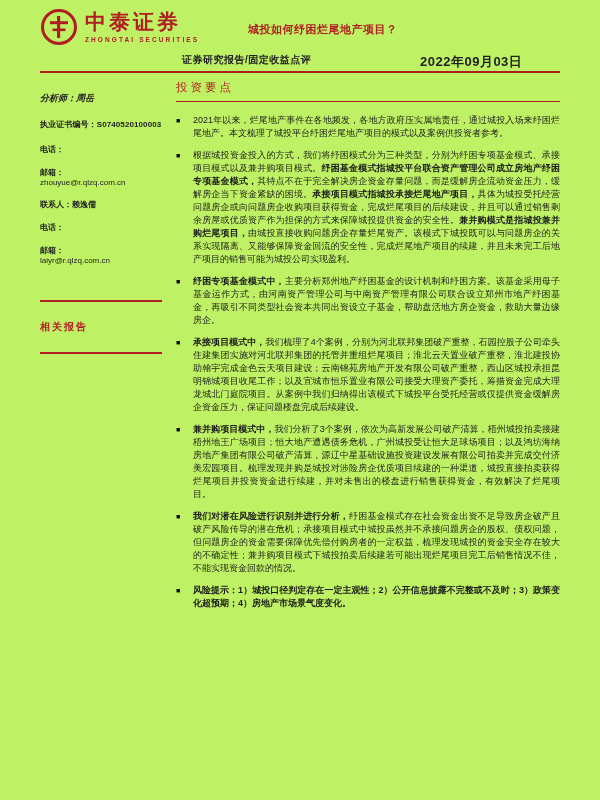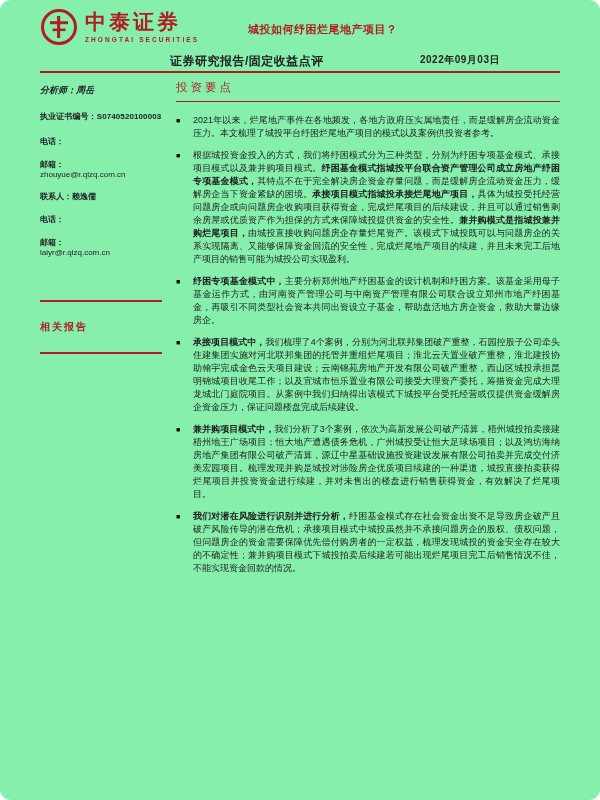--- a/index.html
+++ b/index.html
@@ -5,34 +5,34 @@
   * { margin:0; padding:0; box-sizing:border-box; }
   html,body { width:600px; height:800px; }
   body {
     background:#ffffff;
     font-family:"Liberation Sans","DejaVu Sans",sans-serif;
     color:#1c1c1c;
     position:relative;
     overflow:hidden;
   }
   :root { --accent:#b01e23; }
-  .page { position:absolute; inset:0; background:#86efac;border-radius:11px; }
+  .page { position:absolute; inset:0; background:#bef264; }
 
   
   .brand { position:absolute; left:40px; top:8px; display:flex; align-items:flex-start; gap:7px; }
   .logo { width:38px; height:38px; display:block; }
   .brand-cn { font-size:21px; font-weight:bold; color:var(--accent); letter-spacing:3px; line-height:1.1; margin-top:2px; }
   .brand-en { font-size:6.5px; font-weight:bold; color:var(--accent); letter-spacing:2.1px; margin-top:3px; }
   .report-title { position:absolute; left:248px; top:22px; font-size:11px; font-weight:bold; color:var(--accent); letter-spacing:0.5px; }
-  .meta-type { position:absolute; left:170px; top:53px; font-size:12px; font-weight:bold; color:#222; letter-spacing:0.5px; }
-  .meta-date { position:absolute; left:420px; top:53px; font-size:10px; font-weight:bold; color:#222; letter-spacing:0.5px; }
+  .meta-type { position:absolute; left:182px; top:53px; font-size:10px; font-weight:bold; color:#222; letter-spacing:0.5px; }
+  .meta-date { position:absolute; left:420px; top:53px; font-size:13px; font-weight:bold; color:#222; letter-spacing:0.5px; }
   .header-rule { position:absolute; left:40px; right:40px; top:71px; height:2px; background:var(--accent); }
 
   
-  .sidebar { position:absolute; left:40px; top:84px; width:122px; font-size:8px; color:#222; }
+  .sidebar { position:absolute; left:40px; top:92px; width:122px; font-size:8px; color:#222; }
   .sb-analyst { font-size:9px; font-weight:bold; font-style:italic; margin-bottom:14px; }
   .sb-cert { font-weight:bold; white-space:nowrap; margin-bottom:14px; letter-spacing:0.1px; }
   .sb-row { font-weight:bold; margin-bottom:12px; }
   .sb-email { font-weight:normal; word-break:break-all; }
   .sb-contact { font-weight:bold; margin-top:8px; margin-bottom:12px; }
   .related { position:absolute; left:40px; top:300px; width:122px;
              border-top:2px solid var(--accent); border-bottom:2px solid var(--accent);
              padding:18px 0; }
   .related-title { font-size:10px; font-weight:bold; color:var(--accent); letter-spacing:2px; }
 
@@ -93,21 +93,21 @@
 
   <div class="related">
     <div class="related-title">相关报告</div>
   </div>
 
   <div class="main">
     <div class="section-title">投资要点</div>
     <div class="bullets">
         <div class="bullet">
           <span class="marker">■</span>
-          <div class="bullet-text"><span>2021年以来，烂尾地产事件在各地频发，各地方政府压实属地责任，而是缓解房企流动资金压力。本文梳理了城投平台纾困烂尾地产项目的模式以及案例供投资者参考。</span></div>
+          <div class="bullet-text"><span>2021年以来，烂尾地产事件在各地频发，各地方政府压实属地责任，通过城投入场来纾困烂尾地产。本文梳理了城投平台纾困烂尾地产项目的模式以及案例供投资者参考。</span></div>
         </div>
         <div class="bullet">
           <span class="marker">■</span>
           <div class="bullet-text"><span>根据城投资金投入的方式，我们将纾困模式分为三种类型，分别为纾困专项基金模式、承接项目模式以及兼并购项目模式。</span><span class="b">纾困基金模式指城投平台联合资产管理公司成立房地产纾困专项基金模式，</span><span>其特点不在于完全解决房企资金存量问题，而是缓解房企流动资金压力，缓解房企当下资金紧缺的困境。</span><span class="b">承接项目模式指城投承接烂尾地产项目，</span><span>具体为城投受托经营问题房企或向问题房企收购项目获得资金，完成烂尾项目的后续建设，并且可以通过销售剩余房屋或优质资产作为担保的方式来保障城投提供资金的安全性。</span><span class="b">兼并购模式是指城投兼并购烂尾项目，</span><span>由城投直接收购问题房企存量烂尾资产。该模式下城投既可以与问题房企的关系实现隔离、又能够保障资金回流的安全性，完成烂尾地产项目的续建，并且未来完工后地产项目的销售可能为城投公司实现盈利。</span></div>
         </div>
         <div class="bullet">
           <span class="marker">■</span>
           <div class="bullet-text"><span class="b">纾困专项基金模式中，</span><span>主要分析郑州地产纾困基金的设计机制和纾困方案。该基金采用母子基金运作方式，由河南资产管理公司与中南资产管理有限公司联合设立郑州市地产纾困基金，再吸引不同类型社会资本共同出资设立子基金，帮助盘活地方房企资金，救助大量边缘房企。</span></div>
         </div>
         <div class="bullet">
@@ -115,17 +115,21 @@
           <div class="bullet-text"><span class="b">承接项目模式中，</span><span>我们梳理了4个案例，分别为河北联邦集团破产重整，石园控股子公司牵头住建集团实施对河北联邦集团的托管并重组烂尾项目；淮北云天置业破产重整，淮北建投协助翰宇完成金色云天项目建设；云南锦苑房地产开发有限公司破产重整，西山区城投承担昆明锦城项目收尾工作；以及宜城市恒乐置业有限公司接受大理资产委托，筹措资金完成大理龙城北门庭院项目。从案例中我们归纳得出该模式下城投平台受托经营或仅提供资金缓解房企资金压力，保证问题楼盘完成后续建设。</span></div>
         </div>
         <div class="bullet">
           <span class="marker">■</span>
           <div class="bullet-text"><span class="b">兼并购项目模式中，</span><span>我们分析了3个案例，依次为高新发展公司破产清算，梧州城投拍卖接建梧州地王广场项目；恒大地产遭遇债务危机，广州城投受让恒大足球场项目；以及鸿坊海纳房地产集团有限公司破产清算，源辽中星基础设施投资建设发展有限公司拍卖并完成交付济美宏园项目。梳理发现并购是城投对涉险房企优质项目续建的一种渠道，城投直接拍卖获得烂尾项目并投资资金进行续建，并对未售出的楼盘进行销售获得资金，有效解决了烂尾项目。</span></div>
         </div>
         <div class="bullet">
           <span class="marker">■</span>
           <div class="bullet-text"><span class="b">我们对潜在风险进行识别并进行分析，</span><span>纾困基金模式存在社会资金出资不足导致房企破产且破产风险传导的潜在危机；承接项目模式中城投虽然并不承接问题房企的股权、债权问题，但问题房企的资金需要保障优先偿付购房者的一定权益，梳理发现城投的资金安全存在较大的不确定性；兼并购项目模式下城投拍卖后续建若可能出现烂尾项目完工后销售情况不佳，不能实现资金回款的情况。</span></div>
         </div>
+        <div class="bullet">
+          <span class="marker">■</span>
+          <div class="bullet-text"><span class="b">风险提示：1）城投口径判定存在一定主观性；2）公开信息披露不完整或不及时；3）政策变化超预期；4）房地产市场景气度变化。</span></div>
+        </div>
       </div>
   </div>
 
 
 </div>
 
 </body></html>

